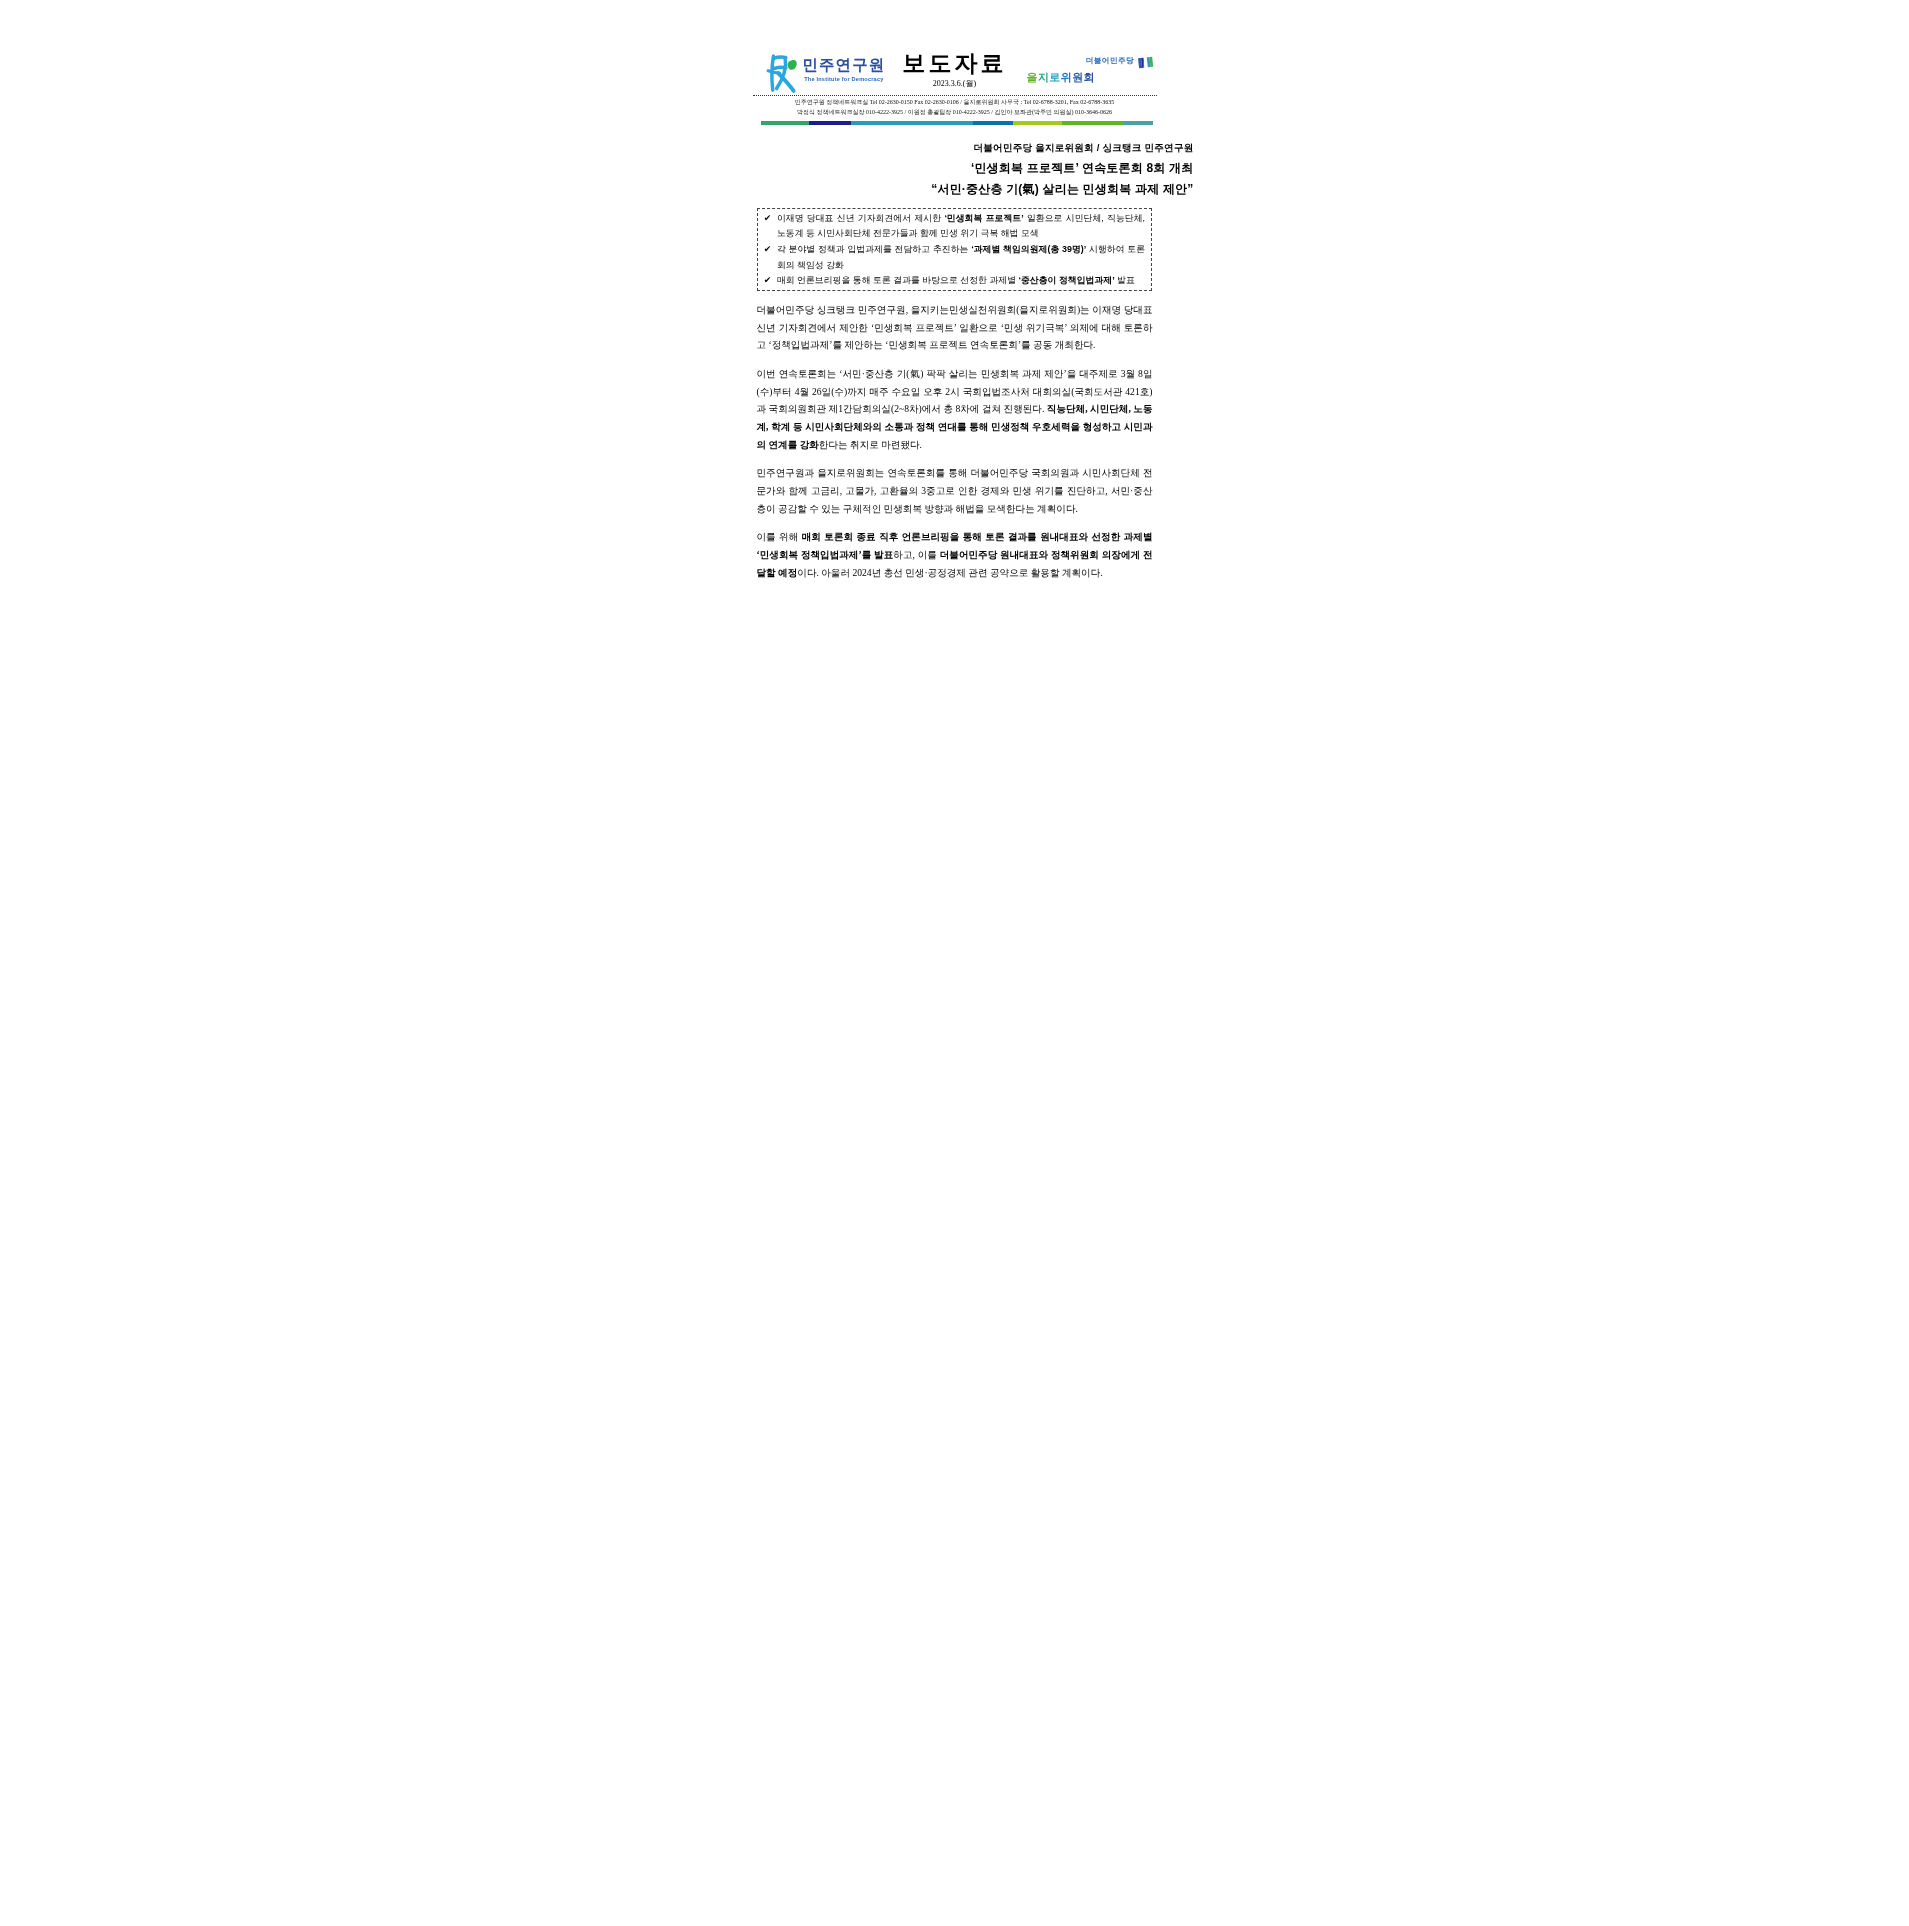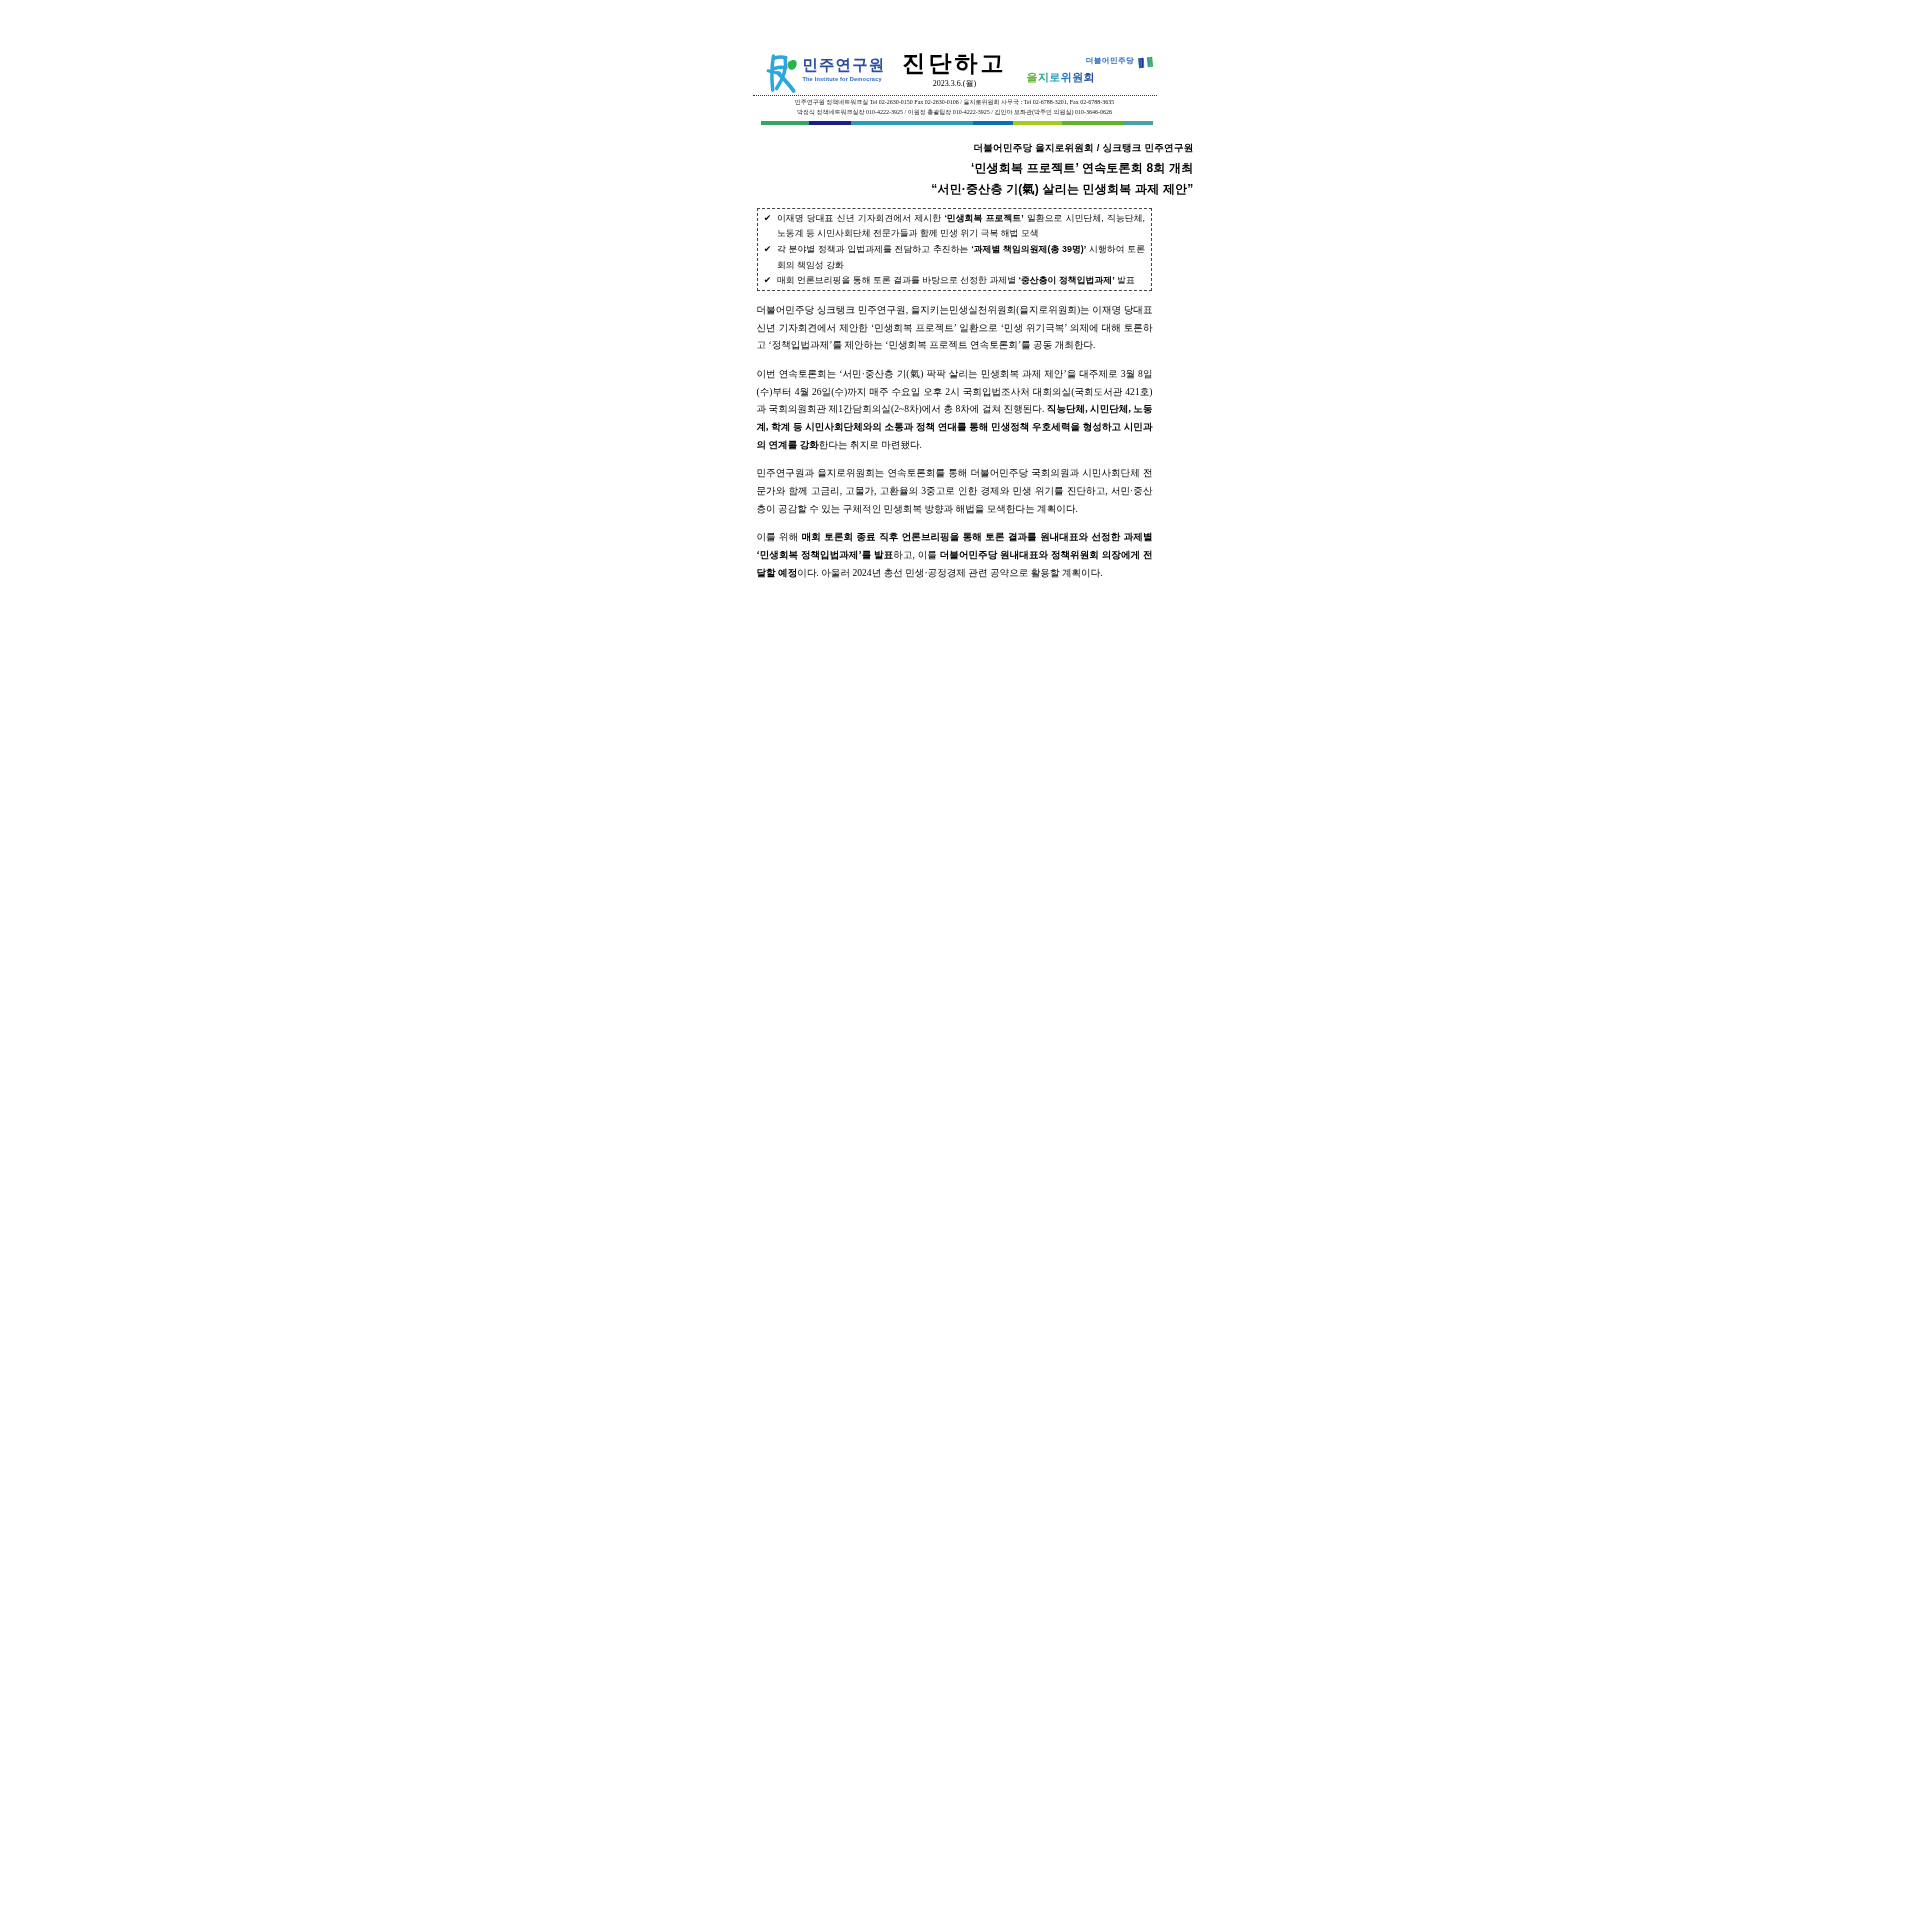--- a/index.html
+++ b/index.html
@@ -1,20 +1,20 @@
 <!DOCTYPE html>
 <html style="font-size:6.2px"><head>
 <meta charset="utf-8">
 <style>
   html,body{margin:0;padding:0;background:#ffffff;}
   .page{position:relative;width:478px;height:675px;margin:0 auto;background:#fff;
         overflow:hidden;color:#000;font-family:"Liberation Sans","DejaVu Sans",sans-serif;}
 
   
-  .left-logo{position:absolute;left:49px;top:53px;display:flex;align-items:flex-start;gap:3.9px;}
+  .left-logo{position:absolute;left:49px;top:53px;display:flex;align-items:flex-start;gap:3.9px;text-align:center;}
   .min-symbol{width:34px;height:41px;flex:0 0 auto;}
   .inst-col{display:flex;flex-direction:column;padding-top:3.9px;}
   .inst-ko{font-size:15.4px;font-weight:800;color:#2b4f9e;letter-spacing:1.2px;line-height:1.05;}
   .inst-en{font-size:5.6px;font-weight:700;color:#2a6abf;letter-spacing:0.2px;margin-top:3.1px;}
 
   .press{position:absolute;left:131px;right:131px;top:51px;text-align:center;}
   .press-title{font-size:23px;font-weight:900;letter-spacing:3.1px;line-height:1.05;color:#000;}
   .press-date{font-size:8px;margin-top:3.1px;font-family:"Liberation Serif","DejaVu Serif",serif;}
 
   .right-logo{position:absolute;left:311px;top:56px;width:127px;}
@@ -67,21 +67,21 @@
       </g>
       <path d="M62 22 C74 14 84 18 82 30 C80 42 70 46 64 42 C58 37 56 28 62 22 Z" fill="#2cb24a"></path>
     </svg>
     <div class="inst-col">
       <div class="inst-ko">민주연구원</div>
       <div class="inst-en">The Institute for Democracy</div>
     </div>
   </div>
 
   <div class="press">
-    <div class="press-title">진단하고</div>
+    <div class="press-title">보도자료</div>
     <div class="press-date">2023.3.6.(월)</div>
   </div>
 
   <div class="right-logo">
     <div class="rl-top">
       <span class="party">더불어민주당</span>
       <svg class="flag" viewBox="0 0 44 38">
         <g transform="rotate(-6 22 19)">
           <rect x="4" y="4" width="8" height="26" fill="#2f58b0"></rect>
           <rect x="12" y="4" width="7" height="26" fill="#1d2f96"></rect>

